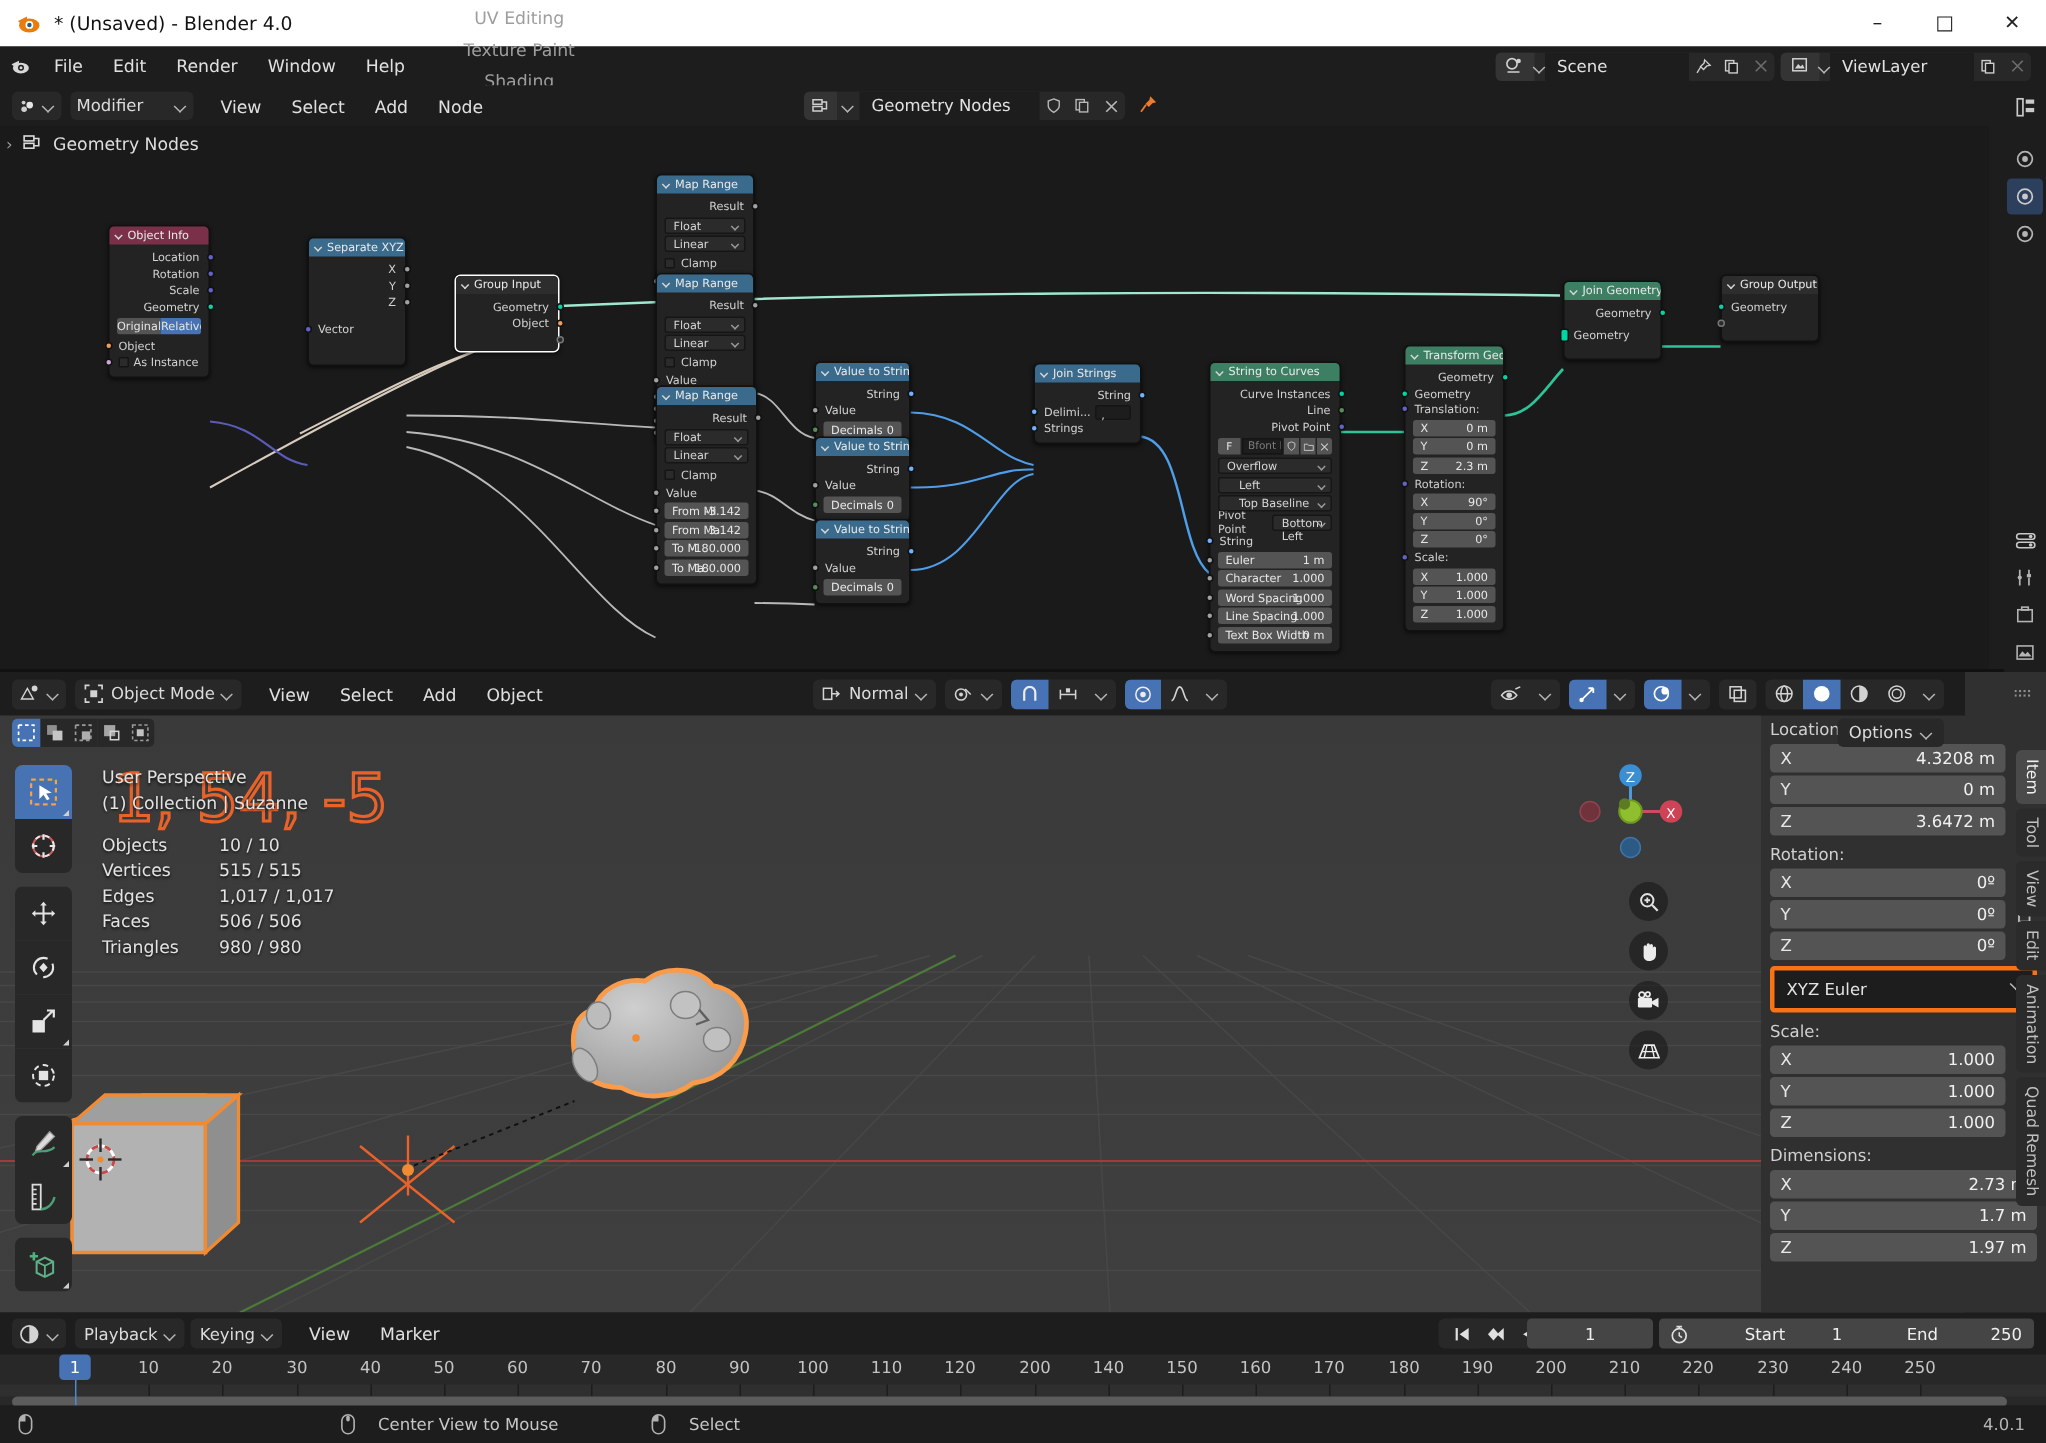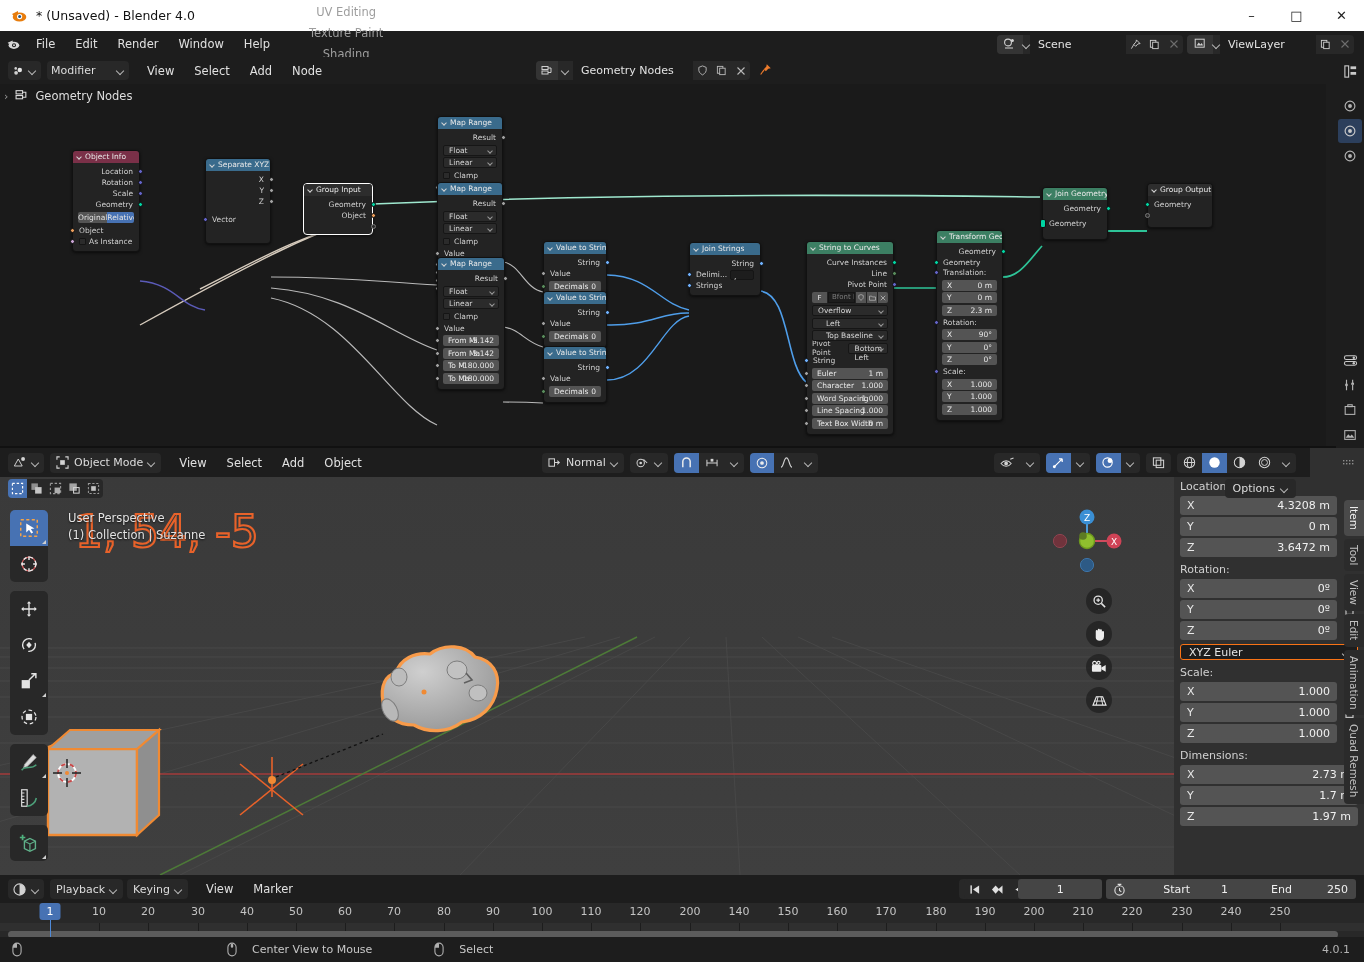--- a/index.html
+++ b/index.html
@@ -114,21 +114,21 @@
   .npanel{position:absolute;right:0;top:448px;width:190px;height:427px;background:#303030;overflow:hidden;z-index:28;}
   .np-head{height:26px;display:flex;align-items:center;gap:6px;padding-left:6px;position:relative;}
   .np-title{font-size:11.5px;color:#e8e8e8;}
   .np-grip{position:absolute;right:10px;top:9px;width:11px;height:7px;}
   .np-sec{font-size:11px;color:#d0d0d0;margin:6px 0 3px 6px;}
   .np-row{display:flex;align-items:center;margin:0 6px 2px 6px;gap:4px;}
   .np-fld{flex:1;height:19px;background:#545454;border-radius:3px;display:flex;align-items:center;padding:0 7px;font-size:11px;color:#f0f0f0;position:relative;}
   .np-fld .k{color:#e8e8e8;}
   .np-fld .v{position:absolute;right:7px;}
   .np-lock{width:17px;height:18px;display:flex;align-items:center;justify-content:center;}
-  .np-dd{margin:4px 6px 4px 6px;height:16px;background:#1d1d1d;border:1px solid #f97316;border-radius:3px;display:flex;align-items:center;padding:0 8px;font-size:11px;color:#e4e4e4;position:relative;}
+  .np-dd{margin:4px 6px 4px 6px;height:31px;background:#1d1d1d;border:3px solid #f97316;border-radius:3px;display:flex;align-items:center;padding:0 8px;font-size:11px;color:#e4e4e4;position:relative;}
   .np-dd:after{content:"";position:absolute;right:8px;top:6px;width:5px;height:5px;border-right:1.3px solid #bdbdbd;border-bottom:1.3px solid #bdbdbd;transform:rotate(45deg);}
 
   .vtabs{position:absolute;right:0;top:500px;width:20px;z-index:29;}
   .vtab{width:20px;background:#2b2b2b;border-radius:4px 0 0 4px;margin-bottom:3px;writing-mode:vertical-rl;text-orientation:mixed;font-size:10.5px;color:#c0c0c0;padding:6px 4px;text-align:center;}
   .vtab.on{background:#4a4a4a;color:#f0f0f0;}
 
   
   .propstrip{position:absolute;right:0;top:57px;width:28px;height:391px;background:#1d1d1d;z-index:20;display:flex;flex-direction:column;align-items:center;padding-top:2px;}
   .pbtn{width:24px;height:24px;display:flex;align-items:center;justify-content:center;border-radius:3px;margin-bottom:1px;}
   .pbtn.on{background:#2c3f5c;}
@@ -1029,20 +1029,32 @@
               <path d="M5 3 v6 M2 6 h6" stroke="#4fb17e" stroke-width="1.9"></path>
             </svg>
           <span class="corner"></span>
         </div>
       </div>
     </div>
 
     <div class="vp-stats">
       <div>User Perspective</div>
       <div>(1) Collection | Suzanne</div>
+      <div class="grid">
+        <span>Objects</span>
+          <span>10 / 10</span>
+        <span>Vertices</span>
+          <span>515 / 515</span>
+        <span>Edges</span>
+          <span>1,017 / 1,017</span>
+        <span>Faces</span>
+          <span>506 / 506</span>
+        <span>Triangles</span>
+          <span>980 / 980</span>
+      </div>
     </div>
 
     <div class="gizmo">
       <svg width="70" height="70" viewBox="0 0 70 70">
         <line x1="35" y1="38" x2="35" y2="17" stroke="#4d9ad8" stroke-width="2"></line>
         <line x1="35" y1="38" x2="58" y2="38" stroke="#d04b5e" stroke-width="2"></line>
         <circle cx="35" cy="38" r="7.5" fill="#8fbf2e" stroke="#6e9a1e" stroke-width="1.4"></circle>
         <circle cx="35" cy="14" r="7.5" fill="#3a8fd4"></circle>
         <text x="35" y="18" text-anchor="middle" font-size="9" fill="#fff" font-family="DejaVu Sans, sans-serif">Z</text>
         <circle cx="62" cy="38" r="7.5" fill="#cf4356"></circle>

